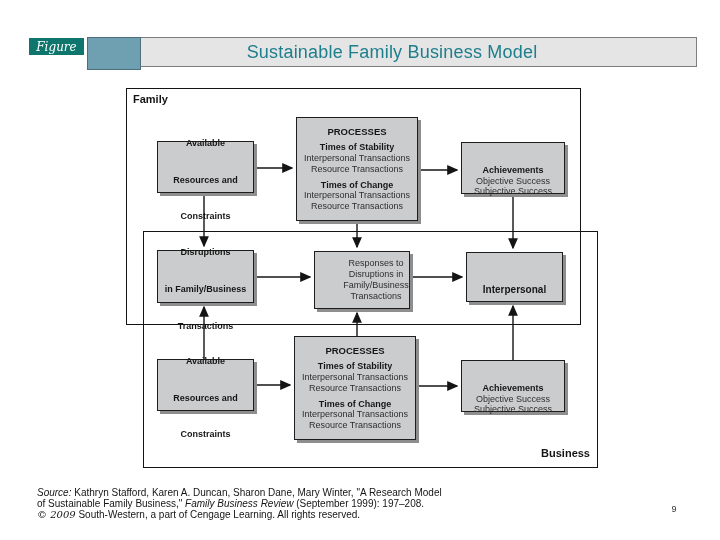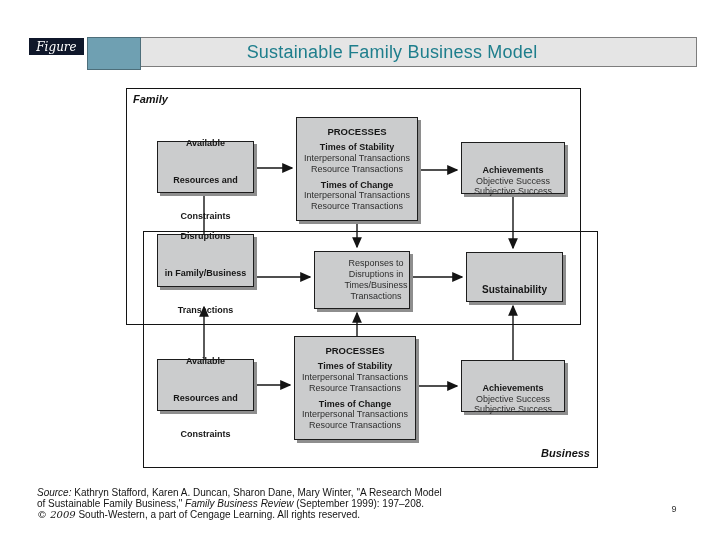--- a/index.html
+++ b/index.html
@@ -3,42 +3,42 @@
 <meta charset="utf-8">
 <style>
   html,body{margin:0;padding:0;}
   body{
     width:720px;height:540px;position:relative;overflow:hidden;
     background:#ffffff;font-family:"Liberation Sans",sans-serif;
   }
   
   .figure-tab{
     position:absolute;left:29px;top:38px;width:55px;height:17px;
-    background:#0f172a;color:#ffffff;
+    background:#0f766e;color:#ffffff;
     font-family:"DejaVu Serif",serif;font-style:italic;font-size:12px;
     display:flex;align-items:center;justify-content:center;
   }
   .title-bar{
     position:absolute;left:87px;top:37px;width:610px;height:30px;
     background:#e5e5e5;border:1px solid #7d7d7d;box-sizing:border-box;
     display:flex;align-items:center;justify-content:center;
   }
   .title-text{
     color:#1e7e8c;font-size:18px;letter-spacing:0.2px;
     font-family:"Liberation Sans",sans-serif;
   }
   .teal-box{
     position:absolute;left:87px;top:37px;width:54px;height:33px;
     background:#6fa0b2;border:1px solid #4d6e7a;box-sizing:border-box;
   }
   
   .frame{position:absolute;border:1.5px solid #141414;box-sizing:border-box;background:transparent;z-index:1;}
   .family-frame{left:126px;top:88px;width:455px;height:237px;}
   .business-frame{left:143px;top:231px;width:455px;height:237px;}
-  .frame-label{position:absolute;font-size:11px;font-weight:bold;color:#141414;z-index:4;font-style:italic;}
+  .frame-label{position:absolute;font-size:11px;font-weight:bold;color:#141414;z-index:4;}
   .family-label{left:133px;top:93px;}
   .business-label{left:500px;top:447px;width:90px;text-align:right;}
   
   .connectors{position:absolute;left:0;top:0;width:720px;height:540px;z-index:2;pointer-events:none;}
   
   .node{
     position:absolute;box-sizing:border-box;z-index:3;
     background:#cbcccd;border:1.2px solid #1d1d1d;
     box-shadow:3px 3px 0 #8e8e8e;
     display:flex;flex-direction:column;align-items:center;justify-content:center;
@@ -48,21 +48,21 @@
   .node .dim{color:#2e2e2e;}
   .gap{height:4px;}
   .ptitle{font-weight:bold;font-size:9.5px;margin-bottom:5px;}
   .psec{margin-bottom:5px;}
   .psec:last-child{margin-bottom:0;}
   .phead{font-weight:bold;}
   
   .arc1{left:157px;top:141px;width:97px;height:52px;}
   .proc1{left:296px;top:117px;width:122px;height:104px;}
   .ach1{left:461px;top:142px;width:104px;height:52px;}
-  .disr{left:157px;top:234px;width:97px;height:53px;}
+  .disr{left:157px;top:250px;width:97px;height:53px;}
   .resp{left:314px;top:251px;width:96px;height:58px;padding-left:28px;}
   .sust{left:466px;top:252px;width:97px;height:50px;font-size:10px;}
   .arc2{left:157px;top:359px;width:97px;height:52px;}
   .proc2{left:294px;top:336px;width:122px;height:104px;}
   .ach2{left:461px;top:360px;width:104px;height:52px;}
   
   .footer{
     position:absolute;left:37px;top:487px;width:470px;
     font-size:10px;line-height:11px;color:#141414;
   }
@@ -142,26 +142,26 @@
 
   <div class="node disr">
     <div class="b">Disruptions</div>
     <div class="b">in Family/Business</div>
     <div class="b">Transactions</div>
   </div>
 
   <div class="node resp">
     <div class="dim">Responses to</div>
     <div class="dim">Disruptions in</div>
-    <div class="dim">Times/Business</div>
+    <div class="dim">Family/Business</div>
     <div class="dim">Transactions</div>
   </div>
 
   <div class="node sust">
-    <div class="b">Sustainability</div>
+    <div class="b">Interpersonal</div>
   </div>
 
   <div class="node arc2">
     <div class="b">Available</div>
     <div class="b">Resources and</div>
     <div class="b">Constraints</div>
   </div>
 
   <div class="node proc2">
     <div class="ptitle">PROCESSES</div>

